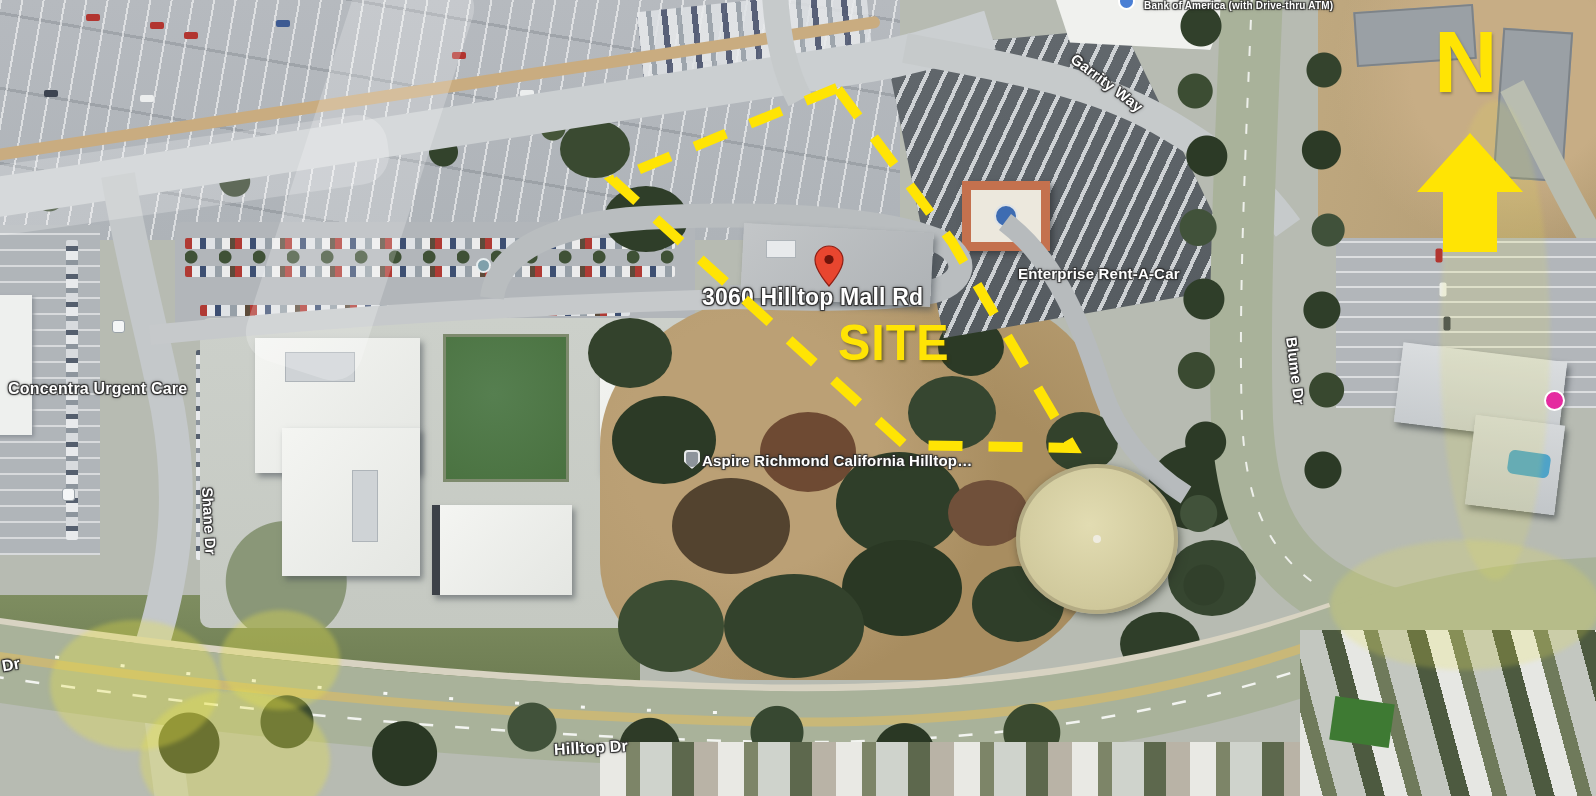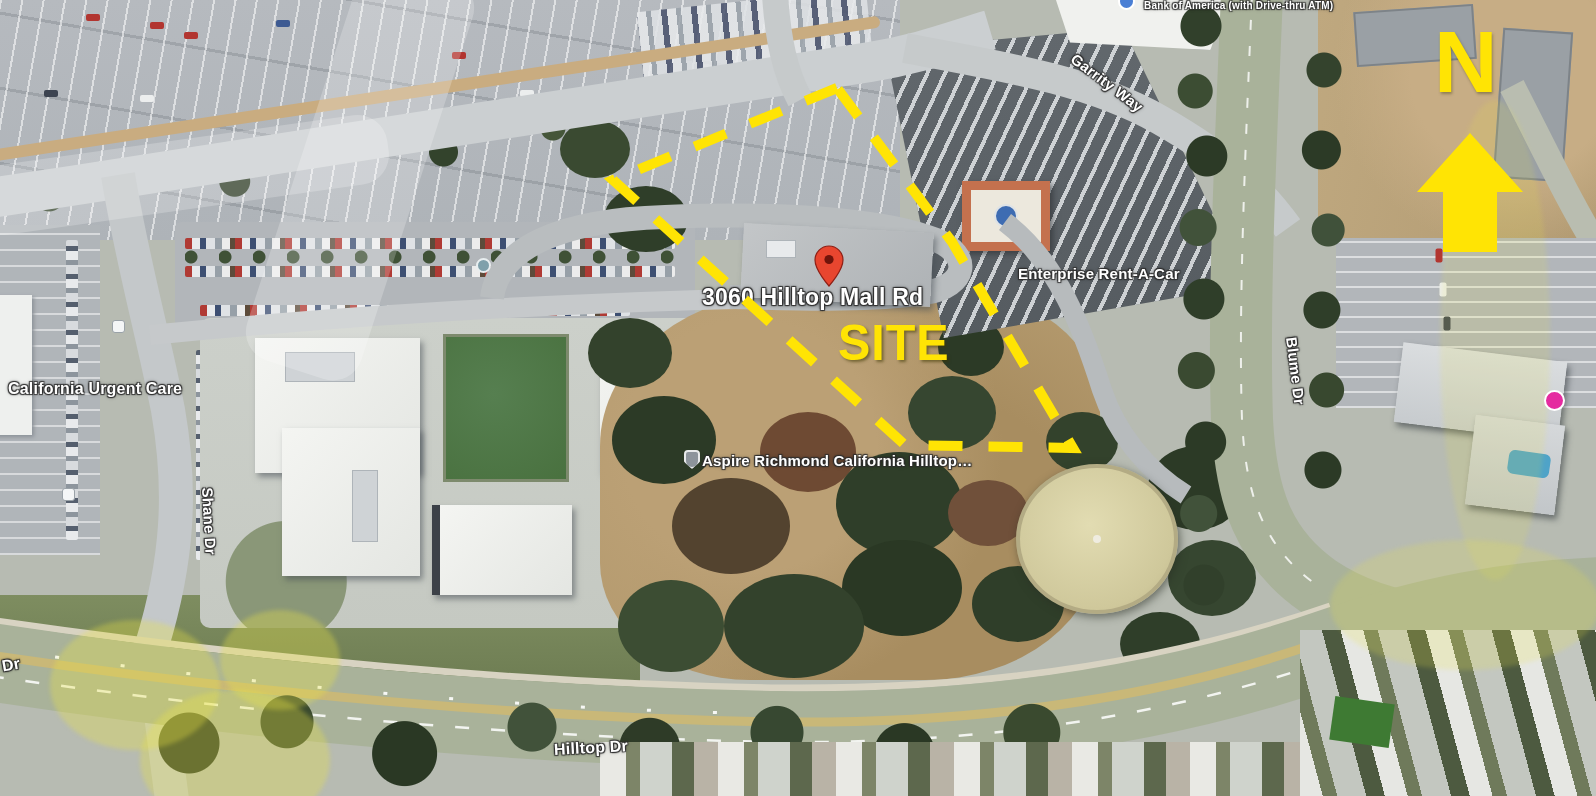--- a/index.html
+++ b/index.html
@@ -280,21 +280,21 @@
   <div class="poi teal" style="left:476px;top:258px;"></div>
   <div class="poi transit" style="left:112px;top:320px;"></div>
   <div class="poi transit" style="left:62px;top:488px;"></div>
   <div class="shield" style="left:684px;top:450px;"></div>
   <div class="poi pink" style="left:1544px;top:390px;"></div>
 
   <div class="maplabel lbl-bofa">Bank of America (with Drive-thru ATM)</div>
   <div class="maplabel lbl-garrity">Garrity Way</div>
   <div class="maplabel lbl-ent">Enterprise Rent-A-Car</div>
   <div class="maplabel lbl-addr">3060 Hilltop Mall Rd</div>
-  <div class="maplabel lbl-conc">California Urgent Care</div>
+  <div class="maplabel lbl-conc">Concentra Urgent Care</div>
   <div class="maplabel lbl-aspire">Aspire Richmond California Hilltop…</div>
   <div class="maplabel lbl-shane">Shane Dr</div>
   <div class="maplabel lbl-blume">Blume Dr</div>
   <div class="maplabel lbl-hilltop">Hilltop Dr</div>
   <div class="maplabel lbl-dr">Dr</div>
 
   <svg class="overlay" width="1596" height="796" viewBox="0 0 1596 796">
     <polygon points="837,88 613,180 905,445 1073,448 952,242" fill="none" stroke="#FFE404" stroke-width="10" stroke-dasharray="34 26"></polygon>
     <g transform="translate(815,246)">
       <path d="M14 0C6.3 0 0 6.3 0 14c0 10.4 14 26 14 26s14-15.6 14-26C28 6.3 21.7 0 14 0z" fill="#E8462F" stroke="#8e2016" stroke-width="1.2"></path>

